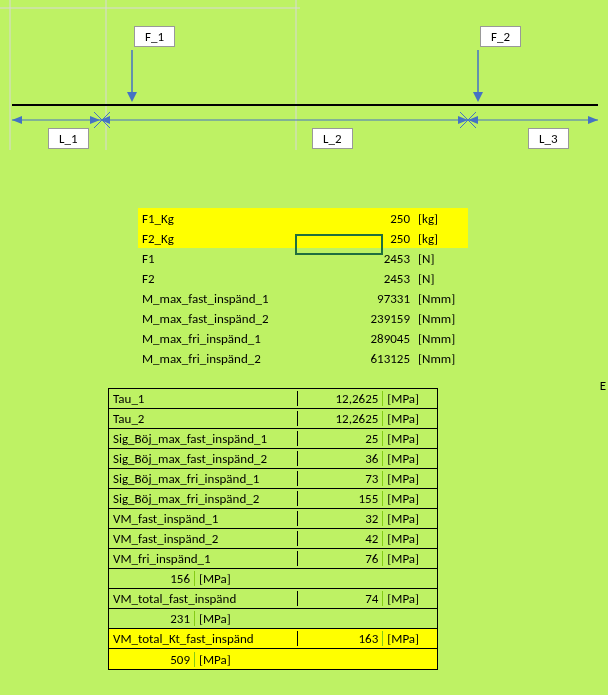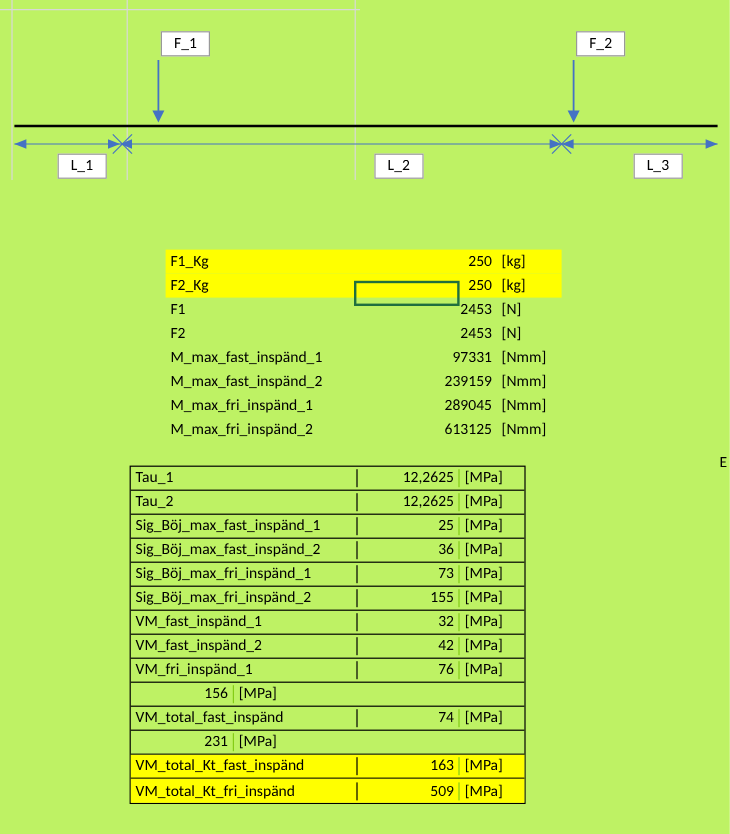--- a/index.html
+++ b/index.html
@@ -238,21 +238,20 @@
       <div class="row">
         <div class="cell-v">231</div>
         <div class="cell-u">[MPa]</div>
       </div>
       <div class="row yellow">
         <div class="cell-l">VM_total_Kt_fast_inspänd</div>
         <div class="cell-v">163</div>
         <div class="cell-u">[MPa]</div>
       </div>
       <div class="row yellow">
-        <div class="cell-l">VM_total_Kt_fri_inspänd</div>
         <div class="cell-v">509</div>
         <div class="cell-u">[MPa]</div>
       </div>
     </div>
 
   <div class="e-mark">E</div>
 
 <div class="selected" style="left: 295px; top: 234px; width: 88px; height: 21px;"></div>
   </div>
 

